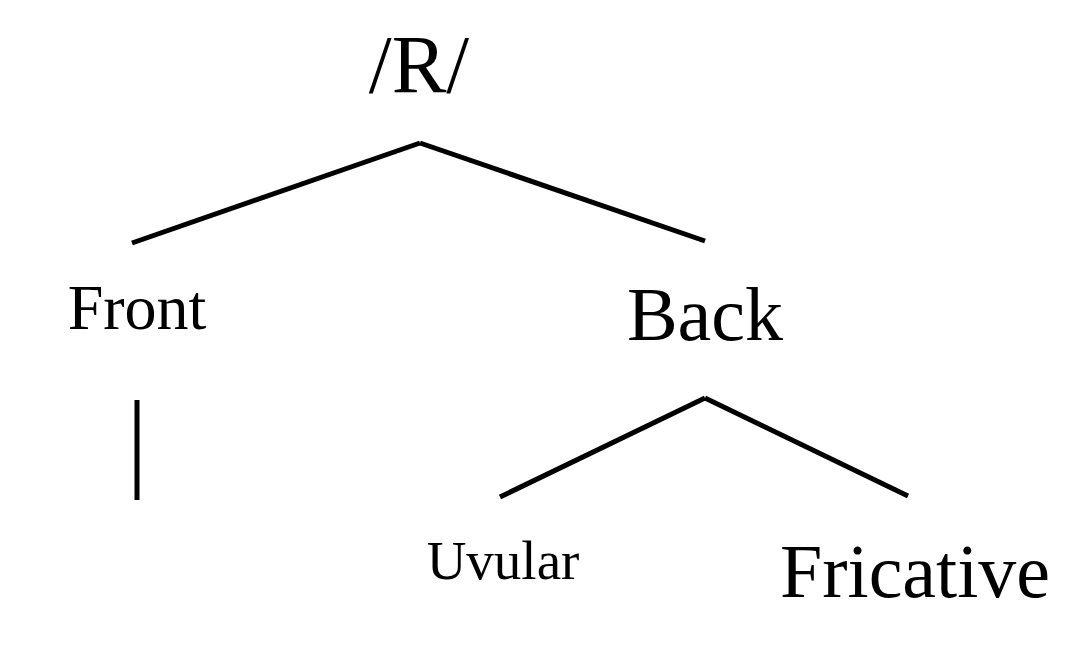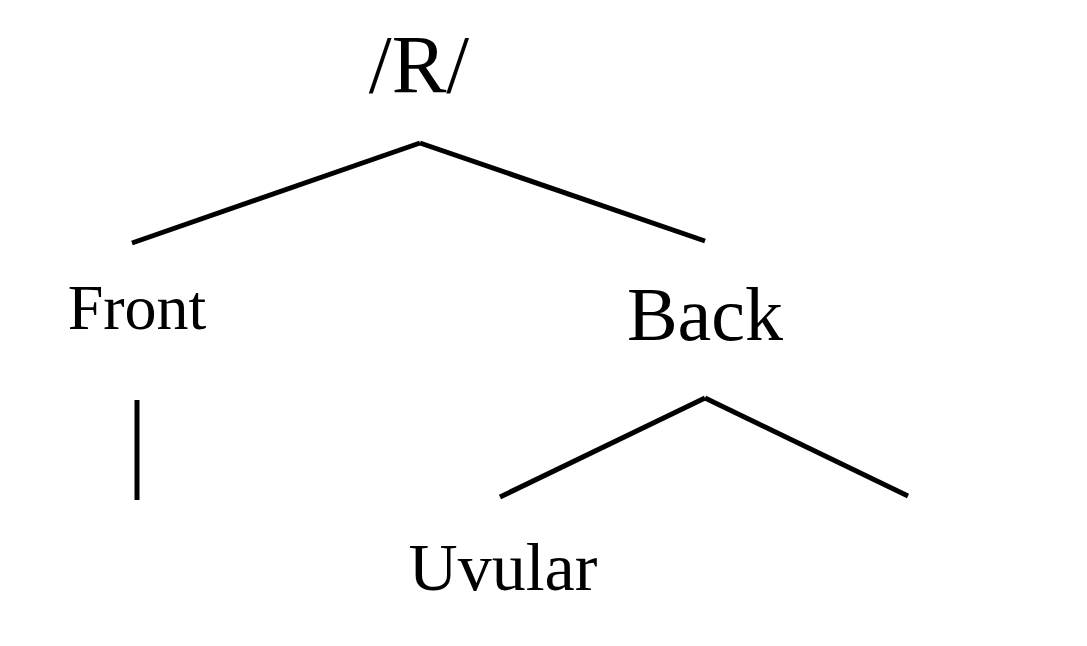--- a/index.html
+++ b/index.html
@@ -56,16 +56,17 @@
     <line class="edge" x1="705" y1="398" x2="908" y2="496" stroke="#000000" stroke-width="5" stroke-linecap="butt"></line>
   </svg>
 
   <div class="node node-root" style="left: 419px; top: 24px; font-size: 82px;">/R/</div>
 
   <div class="node node-branch" style="left: 137px; top: 276px; font-size: 64px;">Front</div>
 
   <div class="node node-branch" style="left: 705px; top: 276px; font-size: 76px;">Back</div>
 
 
-  <div class="node node-leaf" style="left: 503px; top: 533px; font-size: 68px;">Uvular</div>
+  <div class="node node-leaf" style="left: 503px; top: 533px; font-size: 55px;">Uvular</div>
 
+  <div class="node node-leaf" style="left: 915px; top: 533px; font-size: 76px;">Fricative</div>
 
 </div>
 
 </body></html>

